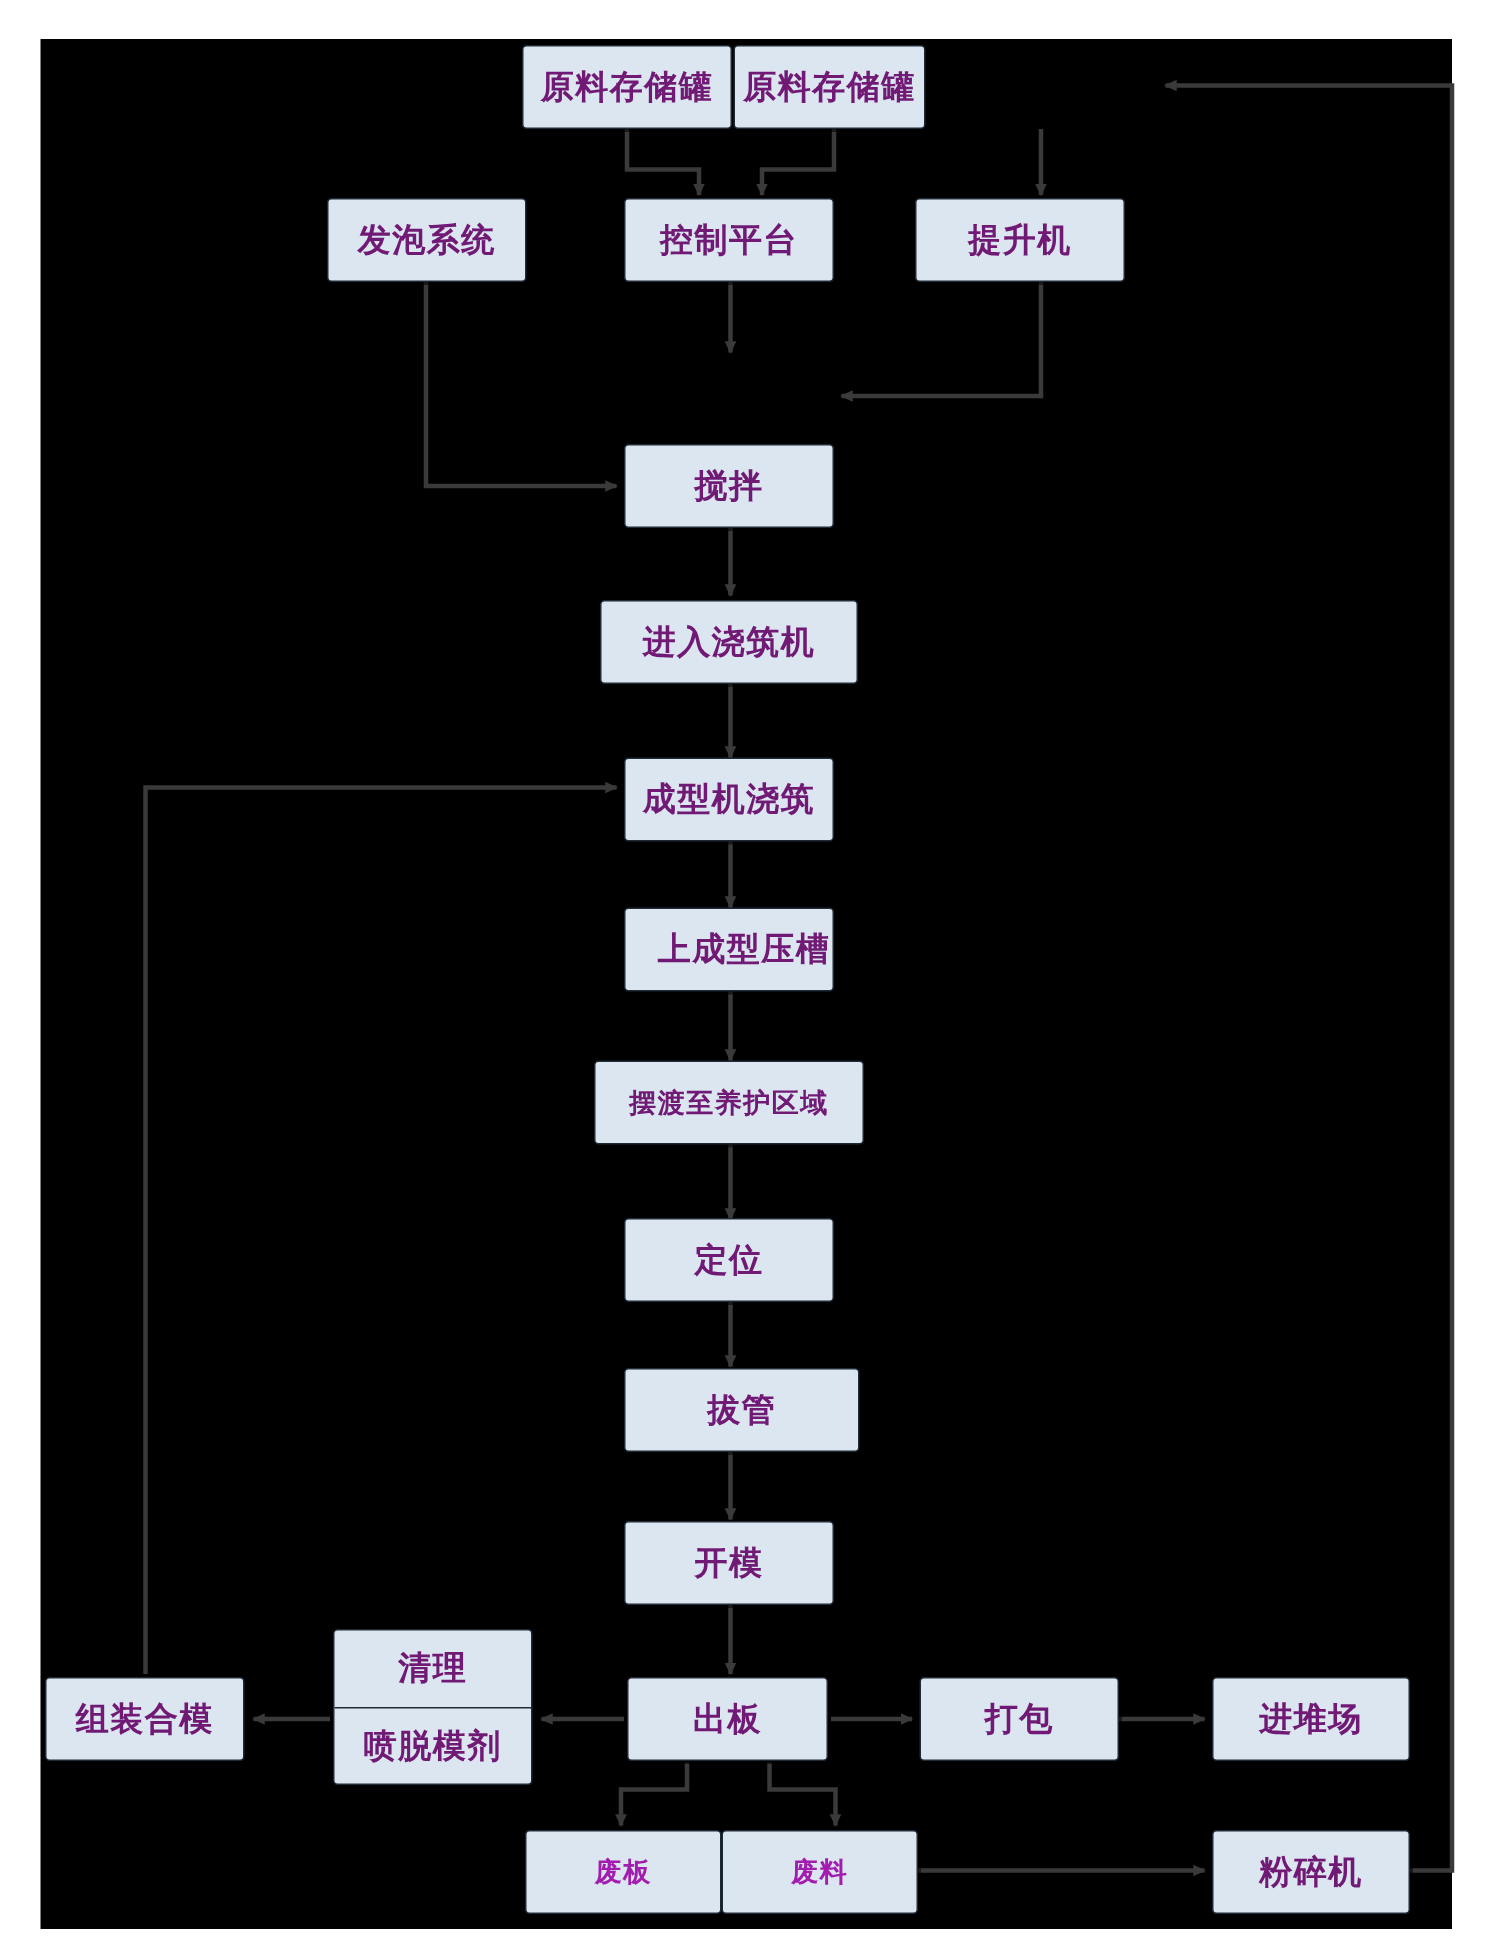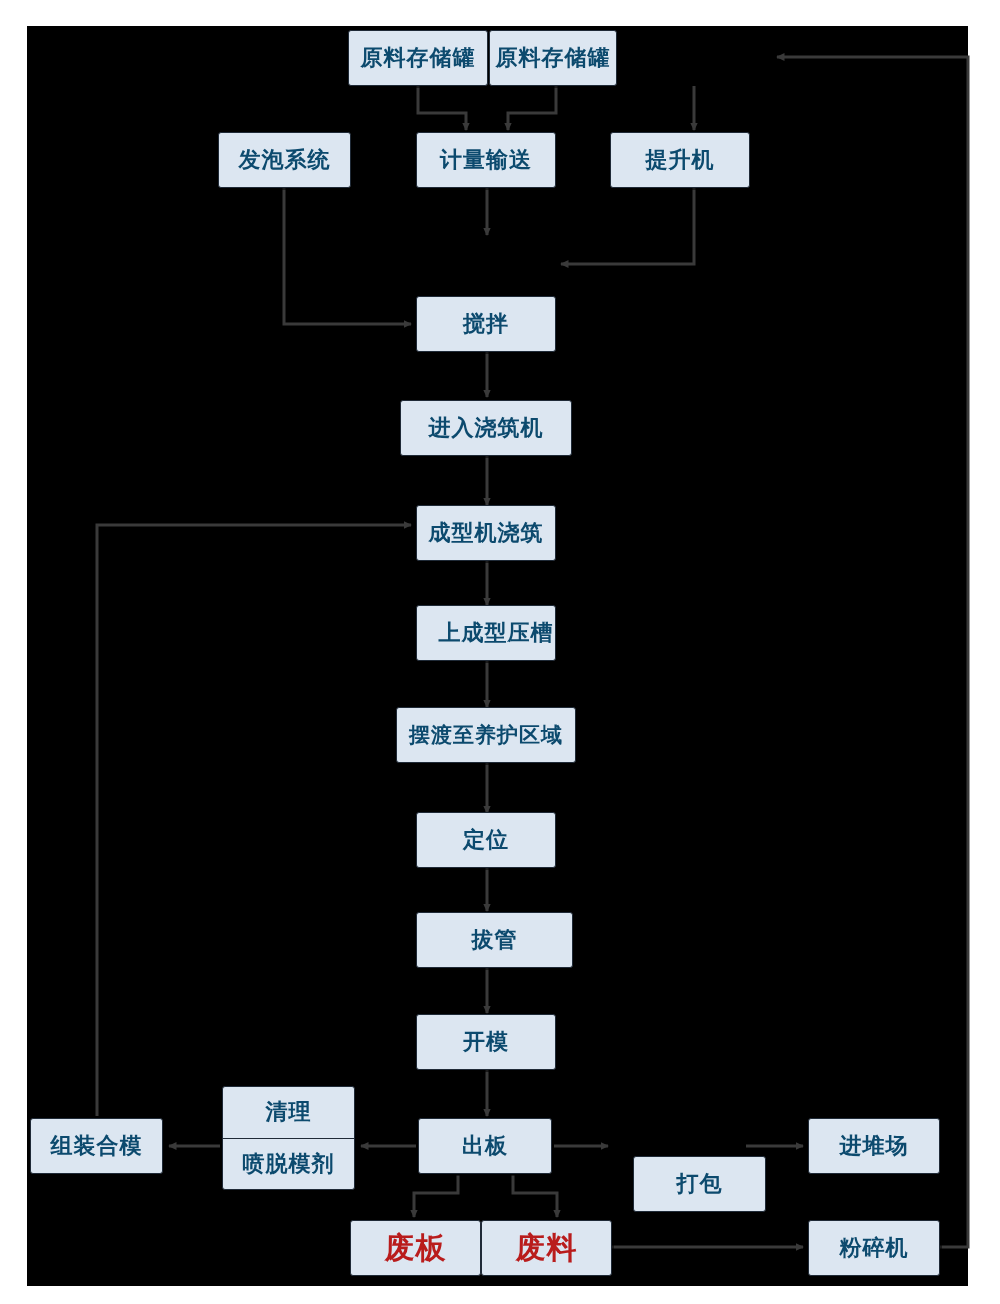--- a/index.html
+++ b/index.html
@@ -5,30 +5,30 @@
   html,body{margin:0;padding:0;background:#ffffff;}
   body{width:1000px;height:1304px;overflow:hidden;
        font-family:"Liberation Serif","DejaVu Serif",serif;}
   #canvas{position:relative;width:1000px;height:1304px;}
   #bg{position:absolute;left:27px;top:26px;width:941px;height:1260px;background:#000000;}
   svg#wires{position:absolute;left:0;top:0;width:1000px;height:1304px;pointer-events:none;}
   .node{position:absolute;box-sizing:border-box;
         background:#dce6f1;border:1.6px solid #1f2a37;border-radius:3px;
         box-shadow:2px 2px 0 rgba(0,0,0,.55);
         display:flex;align-items:center;justify-content:center;
-        color:#0c4a6e;font-size:22px;font-weight:700;letter-spacing:1px;
+        color:#701a75;font-size:22px;font-weight:700;letter-spacing:1px;
         white-space:nowrap;}
   .node.stack{flex-direction:column;padding:0;}
   .node.stack > .half{flex:1 1 0;display:flex;align-items:center;justify-content:center;width:100%;}
   .node.stack > .half + .half{border-top:1.6px solid #1f2a37;}
   .pair{position:absolute;display:flex;box-sizing:border-box;}
   .pair > .cell{box-sizing:border-box;background:#dce6f1;border:1.6px solid #1f2a37;border-radius:3px;
         box-shadow:2px 2px 0 rgba(0,0,0,.55);
         display:flex;align-items:center;justify-content:center;
-        color:#b91c1c;font-size:30px;font-weight:700;letter-spacing:1px;white-space:nowrap;}
+        color:#a21caf;font-size:18px;font-weight:700;letter-spacing:1px;white-space:nowrap;}
 </style>
 </head>
 <body>
 
 <div id="canvas">
   <div id="bg"></div>
 
   <svg id="wires" viewBox="0 0 1000 1304" xmlns="http://www.w3.org/2000/svg">
     <defs>
       <marker id="ah" markerWidth="9" markerHeight="9" refX="7.5" refY="4.5" orient="auto" markerUnits="userSpaceOnUse">
@@ -82,42 +82,42 @@
       <path d="M513,1175 L513,1193 L557,1193 L557,1217" marker-end="url(#ah)"></path>
 
       <path d="M612,1247 L803,1247" marker-end="url(#ah)"></path>
     </g>
   </svg>
 
   <div class="node" style="left:348px;top:30px;width:140px;height:56px;">原料存储罐</div>
   <div class="node" style="left:489px;top:30px;width:128px;height:56px;">原料存储罐</div>
 
   <div class="node" style="left:218px;top:132px;width:133px;height:56px;">发泡系统</div>
-  <div class="node" style="left:416px;top:132px;width:140px;height:56px;">计量输送</div>
+  <div class="node" style="left:416px;top:132px;width:140px;height:56px;">控制平台</div>
   <div class="node" style="left:610px;top:132px;width:140px;height:56px;">提升机</div>
 
   <div class="node" style="left:416px;top:296px;width:140px;height:56px;">搅拌</div>
 
   <div class="node" style="left:400px;top:400px;width:172px;height:56px;">进入浇筑机</div>
   <div class="node" style="left:416px;top:505px;width:140px;height:56px;">成型机浇筑</div>
   <div class="node" style="left:416px;top:605px;width:140px;height:56px;padding-left:20px;">上成型压槽</div>
-  <div class="node" style="left:396px;top:707px;width:180px;height:56px;font-size:21px;">摆渡至养护区域</div>
+  <div class="node" style="left:396px;top:707px;width:180px;height:56px;font-size:18px;">摆渡至养护区域</div>
   <div class="node" style="left:416px;top:812px;width:140px;height:56px;">定位</div>
   <div class="node" style="left:416px;top:912px;width:157px;height:56px;">拔管</div>
   <div class="node" style="left:416px;top:1014px;width:140px;height:56px;">开模</div>
 
   <div class="node" style="left:30px;top:1118px;width:133px;height:56px;">组装合模</div>
 
   <div class="node stack" style="left:222px;top:1086px;width:133px;height:104px;">
     <span class="half">清理</span>
     <span class="half">喷脱模剂</span>
   </div>
 
   <div class="node" style="left:418px;top:1118px;width:134px;height:56px;">出板</div>
-  <div class="node" style="left:613px;top:1156px;width:133px;height:56px;margin-left:20px;">打包</div>
+  <div class="node" style="left:613px;top:1118px;width:133px;height:56px;">打包</div>
   <div class="node" style="left:808px;top:1118px;width:132px;height:56px;">进堆场</div>
 
   <div class="pair" style="left:350px;top:1220px;width:262px;height:56px;">
     <span class="cell" style="width:131px;height:56px;">废板</span>
     <span class="cell" style="width:131px;height:56px;">废料</span>
   </div>
   <div class="node" style="left:808px;top:1220px;width:132px;height:56px;">粉碎机</div>
 </div>
 
 </body></html>

